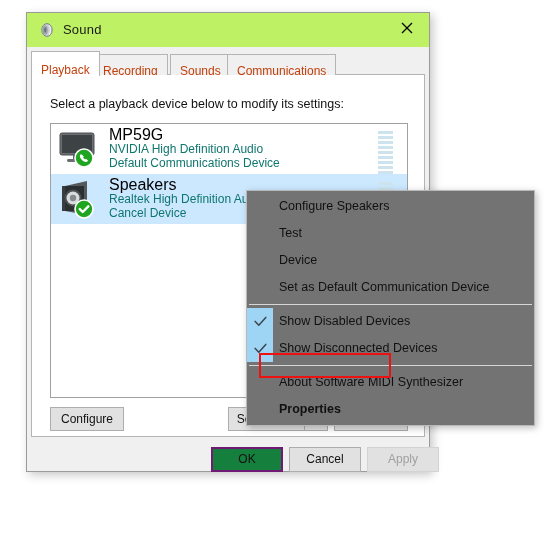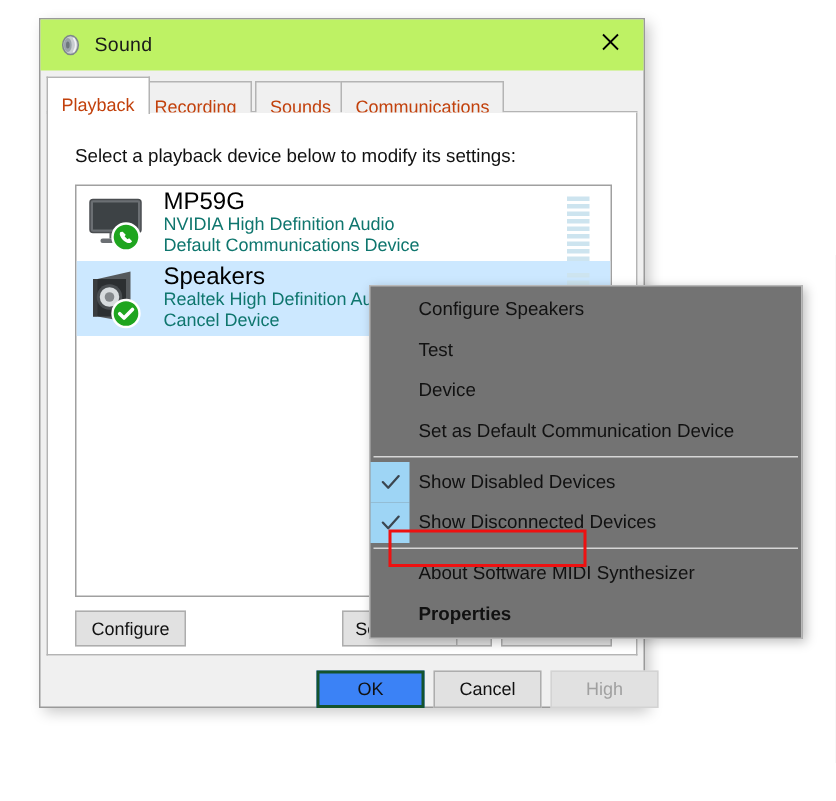--- a/index.html
+++ b/index.html
@@ -189,22 +189,22 @@
     height: 24px;
     line-height: 22px;
     text-align: center;
     box-sizing: border-box;
     cursor: default;
     font-family: "Liberation Sans", sans-serif;
     white-space: nowrap;
   }
   .btn.disabled { color: #a0a0a0; background: #e1e1e1; border-color: #d3d3d3; }
   .btn.default {
-    border: 2px solid #14532d;
-    background: #3b82f6;
+    border: 2px solid #701a75;
+    background: #15803d;
     line-height: 20px;
   }
   #btn-configure { position: absolute; left: 18px; top: 332px; width: 74px; }
   #split-set-default {
     position: absolute; left: 196px; top: 332px; width: 100px; height: 24px;
     background: #e1e1e1; border: 1px solid #adadad; box-sizing: border-box;
     display: flex; align-items: stretch; cursor: default;
   }
   #split-set-default .sd-label {
     flex: 1; font-size: 12px; line-height: 22px; text-align: center; color: #111;
@@ -383,21 +383,21 @@
           </svg>
       </div>
     </div>
 
     <div class="btn" id="btn-properties-page">Properties</div>
   </div>
 
   <div id="footer">
     <div class="btn default" id="btn-ok">OK</div>
     <div class="btn" id="btn-cancel">Cancel</div>
-    <div class="btn disabled" id="btn-apply">High</div>
+    <div class="btn disabled" id="btn-apply">Apply</div>
   </div>
 
 </div>
 
 <div id="context-menu">
 
   <div class="menu-item">
     <span>Configure Speakers</span>
   </div>
   <div class="menu-item">

